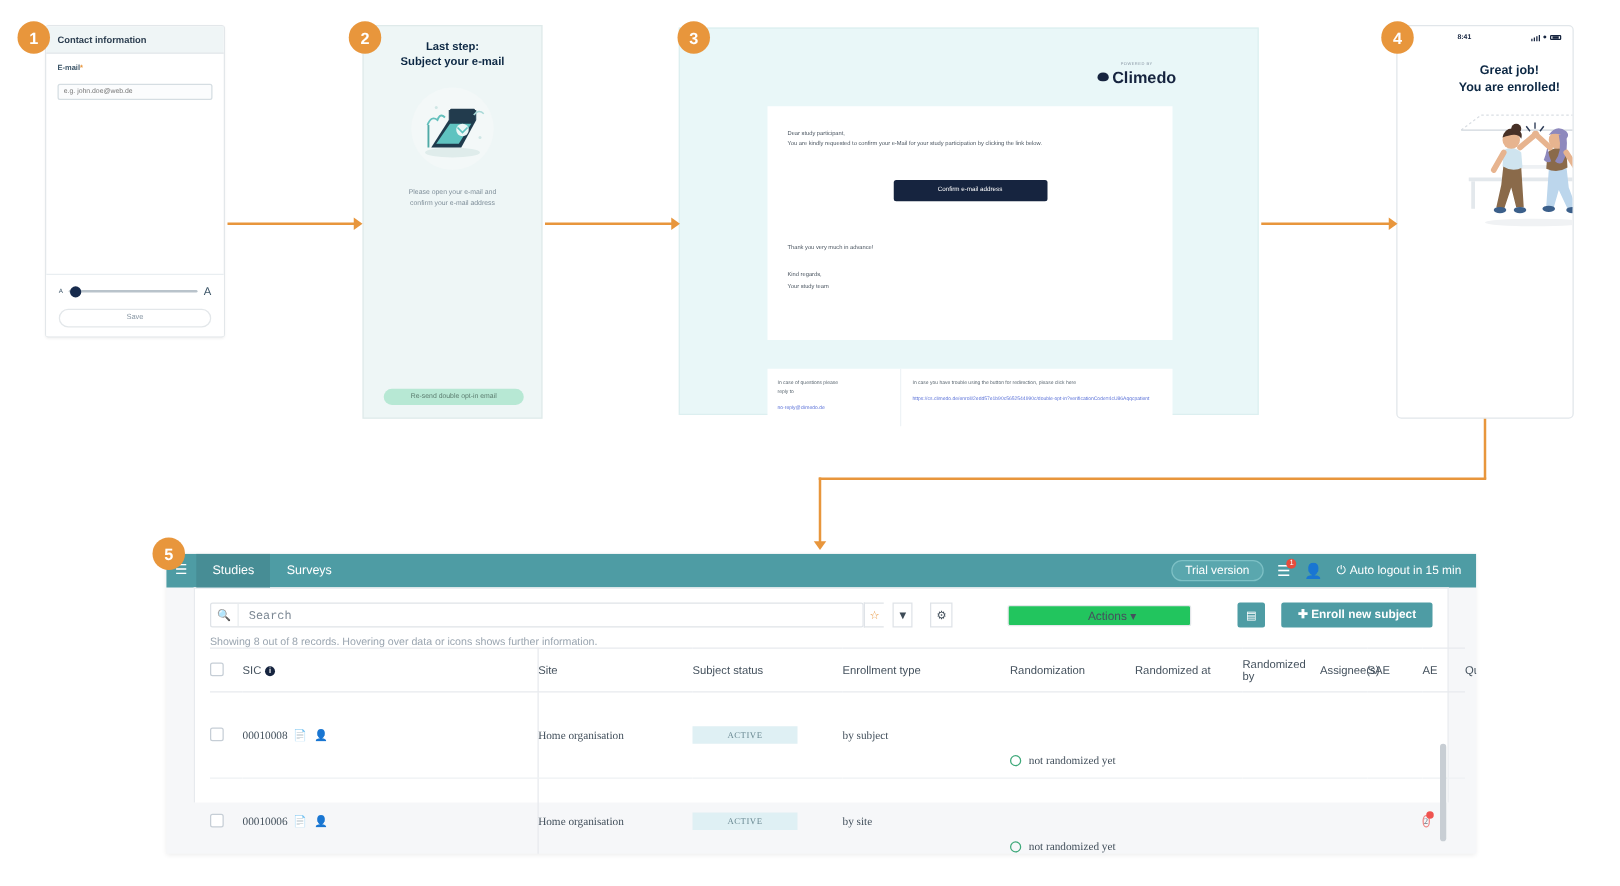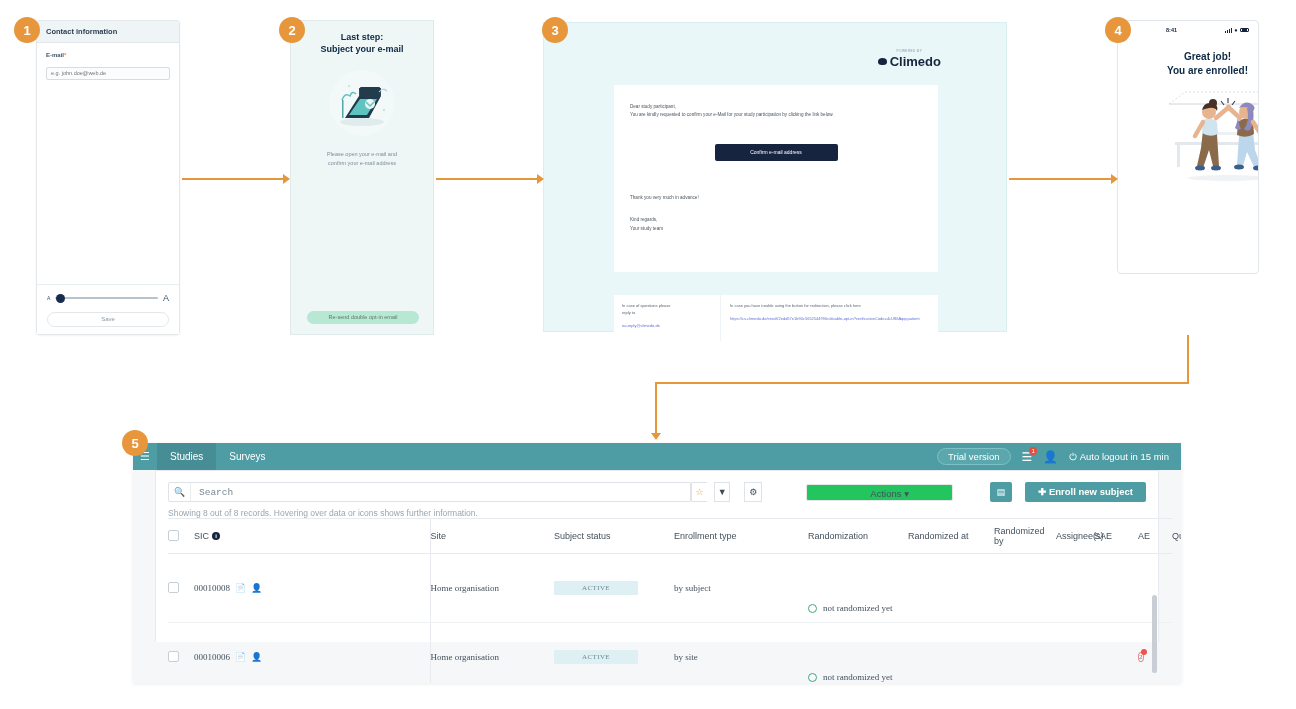--- a/index.html
+++ b/index.html
@@ -36,21 +36,21 @@
     position: absolute; width: 0; height: 0;
     border-left: 5px solid transparent;
     border-right: 5px solid transparent;
     border-top: 7px solid #e8963c;
     z-index: 6;
   }
 
   
   #panel1 {
     position: absolute; left: 36px; top: 20px;
-    width: 144px; height: 315px;
+    width: 144px; height: 250px;
     background: #ffffff;
     border: 1px solid #e3e7ea;
     border-radius: 3px;
     display: flex; flex-direction: column;
     box-shadow: 0 1px 2px rgba(0,0,0,.05);
   }
   #panel1 .p1-head {
     background: #eff5f6; border-bottom: 1px solid #e3e7ea;
     padding: 6px 9px; font-size: 7.5px; font-weight: bold; color: #2c3e50;
   }
@@ -149,21 +149,21 @@
   }
   .p3-foot-l { width: 107px; padding: 7px 8px; border-right: 1px solid #eef3f6; }
   .p3-foot-r { flex: 1; padding: 7px 9px; }
   .p3-foot-t { font-size: 4px; color: #5a6670; line-height: 1.75; }
   .p3-link { font-size: 4px; color: #5b72d8; line-height: 1.75; word-break: break-all; }
   .p3-mail { font-size: 4px; color: #5b72d8; margin-top: 7px; }
 
   
   #panel4 {
     position: absolute; left: 1117px; top: 20px;
-    width: 142px; height: 254px;
+    width: 142px; height: 315px;
     background: #ffffff; border: 1px solid #e1e6ea;
     border-radius: 4px; overflow: hidden; padding-left: 39px;
   }
   .p4-status {
     display: flex; justify-content: space-between; align-items: center;
     padding: 6px 9px 0; font-size: 5.5px; font-weight: bold; color: #16243f;
   }
   .p4-status-icons { display: flex; align-items: center; gap: 2.5px; }
   .p4-bars { display: flex; align-items: flex-end; gap: .8px; height: 5px; }
   .p4-bars i { display: block; width: 1.1px; background: #16243f; }

